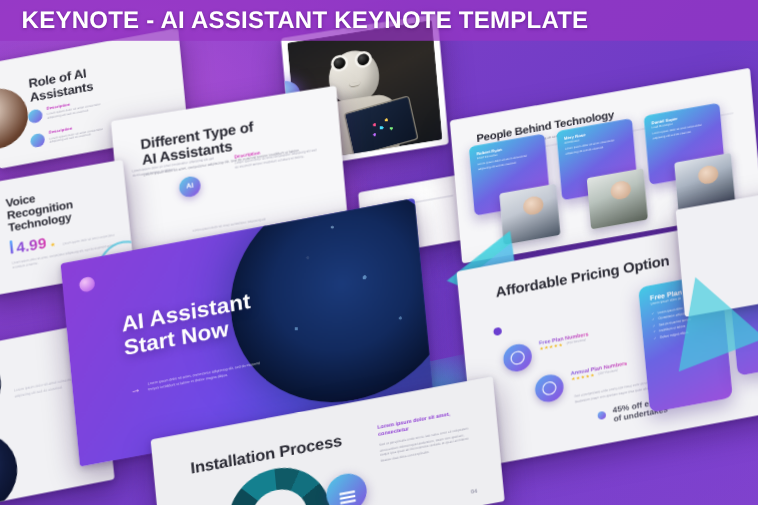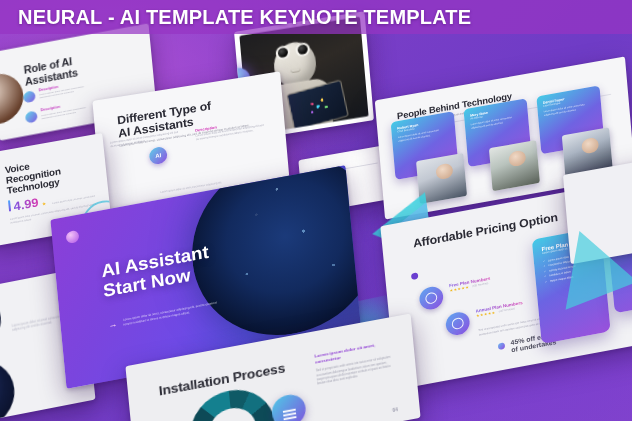--- a/index.html
+++ b/index.html
@@ -597,16 +597,16 @@
         <div class="hd">Lorem ipsum dolor sit amet, consectetur</div>
         <div class="bd">Sed ut perspiciatis unde omnis iste natus error sit voluptatem accusantium doloremque laudantium, totam rem aperiam, eaque ipsa quae ab illo inventore veritatis et quasi architecto beatae vitae dicta sunt explicabo.</div>
       </div>
       <div class="num">04</div>
     </div>
   </div>
 
   <div class="accent tri-cyan-3"></div>
 
   <div id="banner">
-    <div class="bt">NEURAL - AI TEMPLATE KEYNOTE TEMPLATE</div>
+    <div class="bt">KEYNOTE - AI ASSISTANT KEYNOTE TEMPLATE</div>
   </div>
 
 </div>
 
 </body></html>

